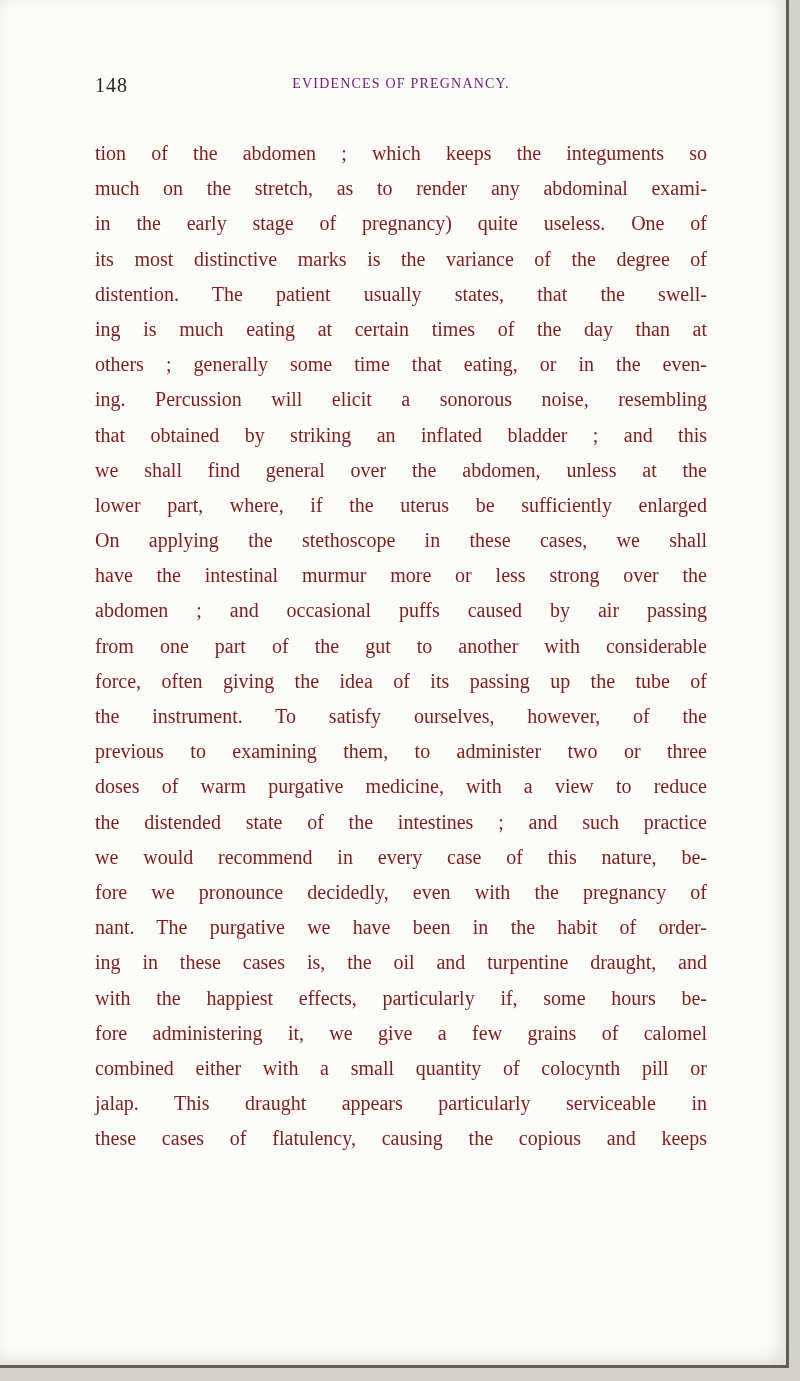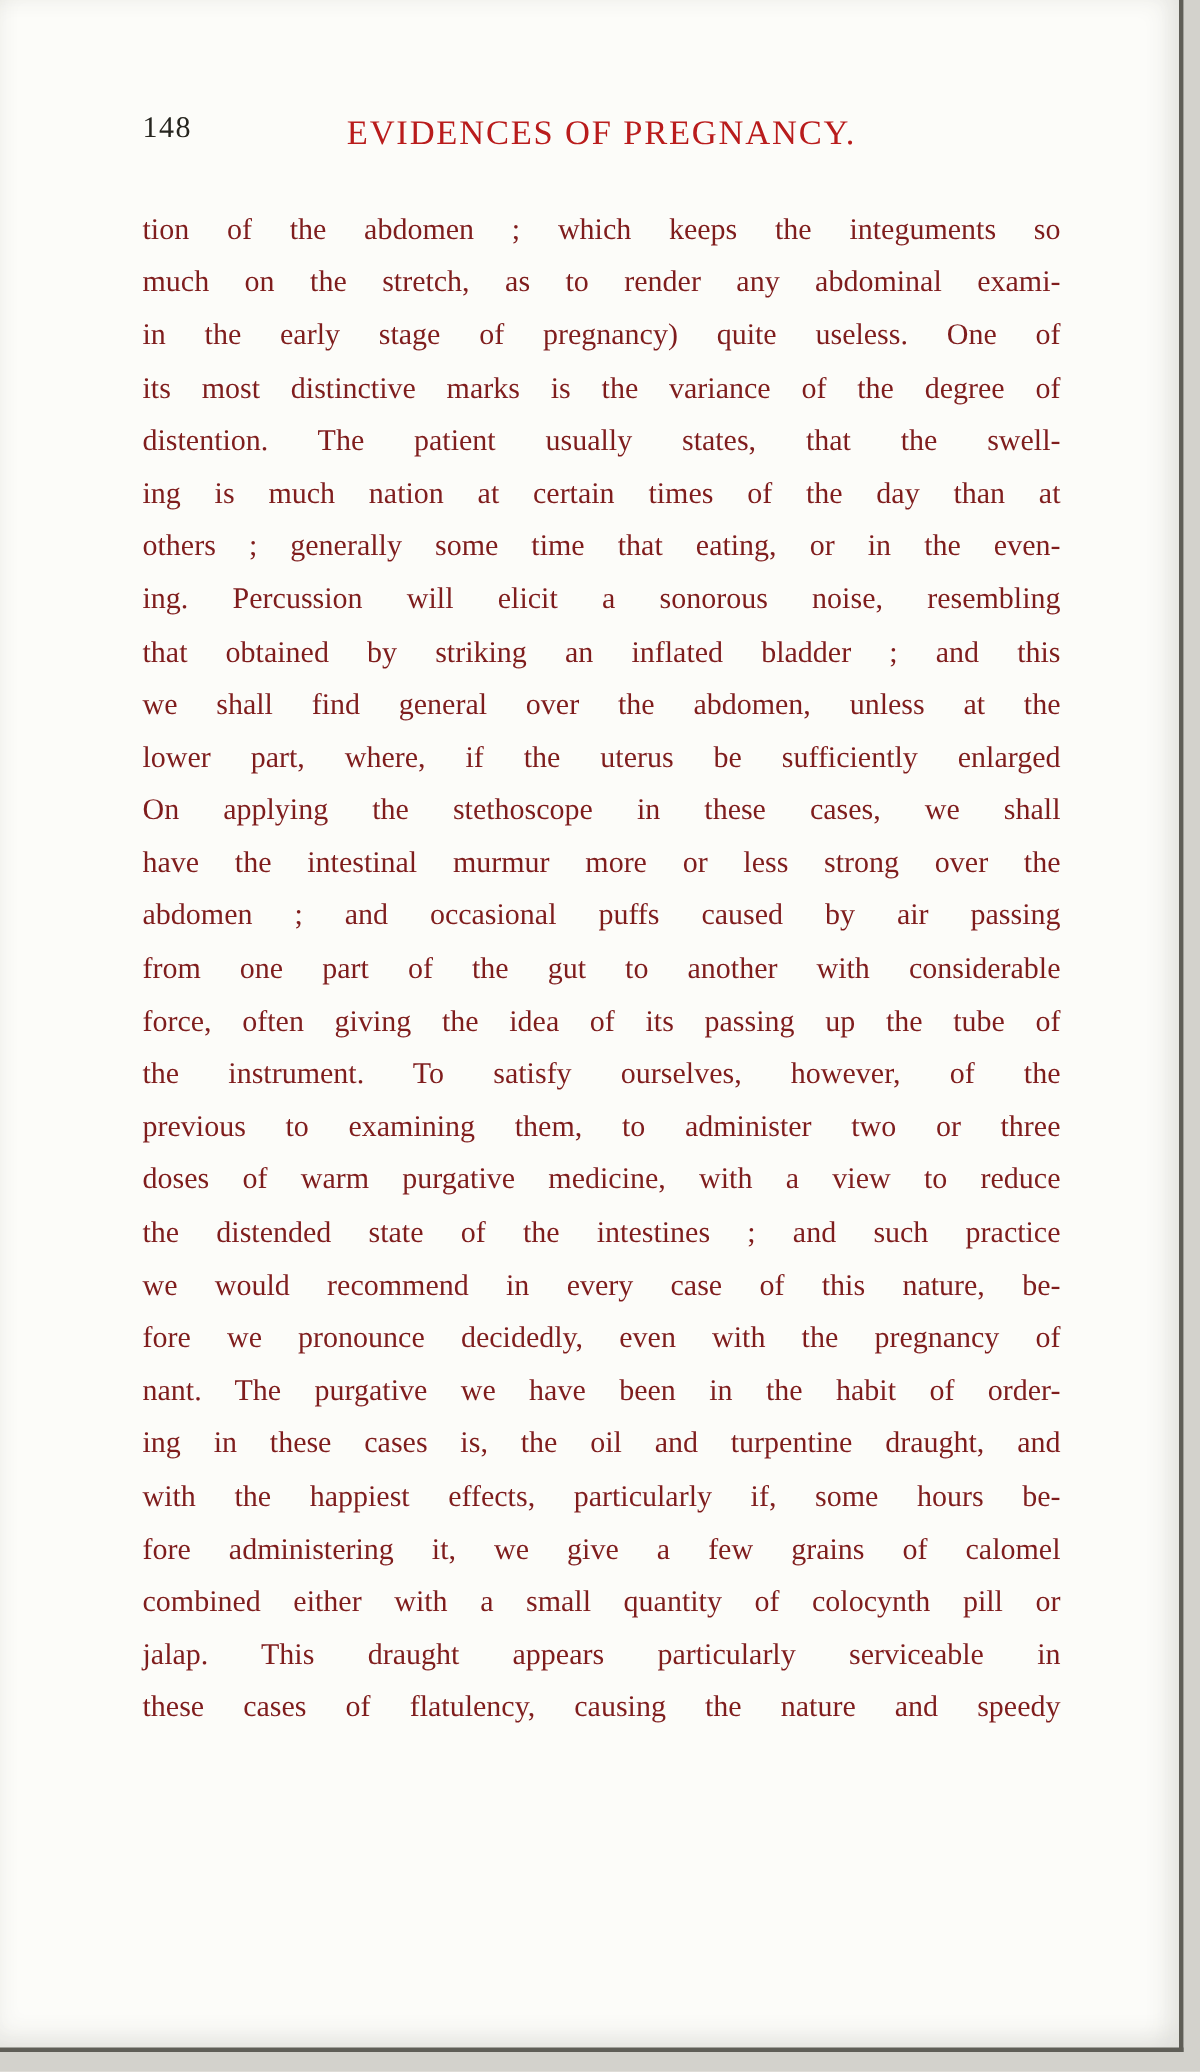--- a/index.html
+++ b/index.html
@@ -50,23 +50,23 @@
     font-size: 20px;
     letter-spacing: 1px;
     color: #26251f;
   }
   .running-header {
     position: absolute;
     left: 0;
     width: 100%;
     top: 4px;
     text-align: center;
-    font-size: 23px;
+    font-size: 14px;
     letter-spacing: 1.2px;
-    color: #b91c1c;
+    color: #701a75;
   }
   .body-text {
     font-size: 20px;
     line-height: 35.2px;
     color: #7f1d1d;
   }
   .line {
     text-align: justify;
     text-align-last: justify;
     white-space: normal;
@@ -85,21 +85,21 @@
         <span class="page-number">148</span>
         <span class="running-header">EVIDENCES OF PREGNANCY.</span>
       </div>
 
       <div class="body-text">
         <div class="line">tion of the abdomen ; which keeps the integuments so</div>
         <div class="line">much on the stretch, as to render any abdominal exami-</div>
         <div class="line">in the early stage of pregnancy) quite useless.  One of</div>
         <div class="line">its most distinctive marks is the variance of the degree of</div>
         <div class="line">distention.  The patient usually states, that the swell-</div>
-        <div class="line">ing is much nation at certain times of the day than at</div>
+        <div class="line">ing is much eating at certain times of the day than at</div>
         <div class="line">others ; generally some time that eating, or in the even-</div>
         <div class="line">ing.  Percussion will elicit a sonorous noise, resembling</div>
         <div class="line">that obtained by striking an inflated bladder ; and this</div>
         <div class="line">we shall find general over the abdomen, unless at the</div>
         <div class="line">lower part, where, if the uterus be sufficiently enlarged</div>
         <div class="line">On applying the stethoscope in these cases, we shall</div>
         <div class="line">have the intestinal murmur more or less strong over the</div>
         <div class="line">abdomen ; and occasional puffs caused by air passing</div>
         <div class="line">from one part of the gut to another with considerable</div>
         <div class="line">force, often giving the idea of its passing up the tube of</div>
@@ -108,18 +108,18 @@
         <div class="line">doses of warm purgative medicine, with a view to reduce</div>
         <div class="line">the distended state of the intestines ; and such practice</div>
         <div class="line">we would recommend in every case of this nature, be-</div>
         <div class="line">fore we pronounce decidedly, even with the pregnancy of</div>
         <div class="line">nant.  The purgative we have been in the habit of order-</div>
         <div class="line">ing in these cases is, the oil and turpentine draught, and</div>
         <div class="line">with the happiest effects, particularly if, some hours be-</div>
         <div class="line">fore administering it, we give a few grains of calomel</div>
         <div class="line">combined either with a small quantity of colocynth pill or</div>
         <div class="line">jalap.  This draught appears particularly serviceable in</div>
-        <div class="line">these cases of flatulency, causing the nature and speedy</div>
+        <div class="line">these cases of flatulency, causing the copious and keeps</div>
       </div>
 
     </div>
   </div>
 </div>
 
 </body></html>

